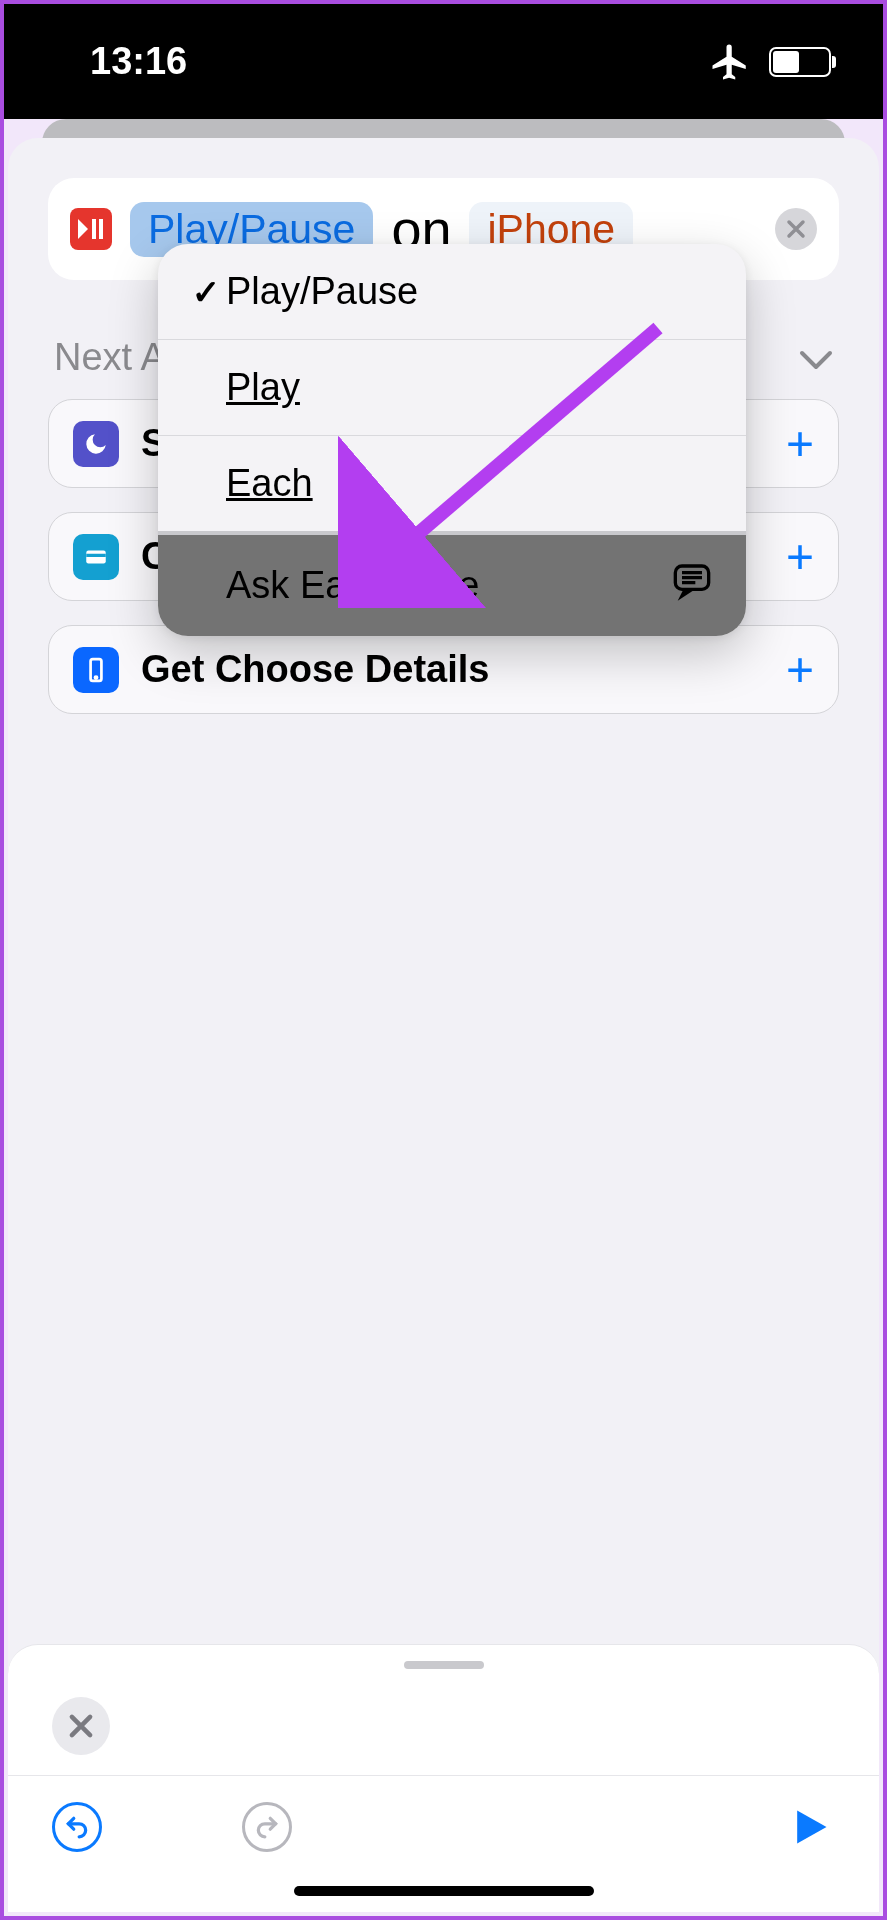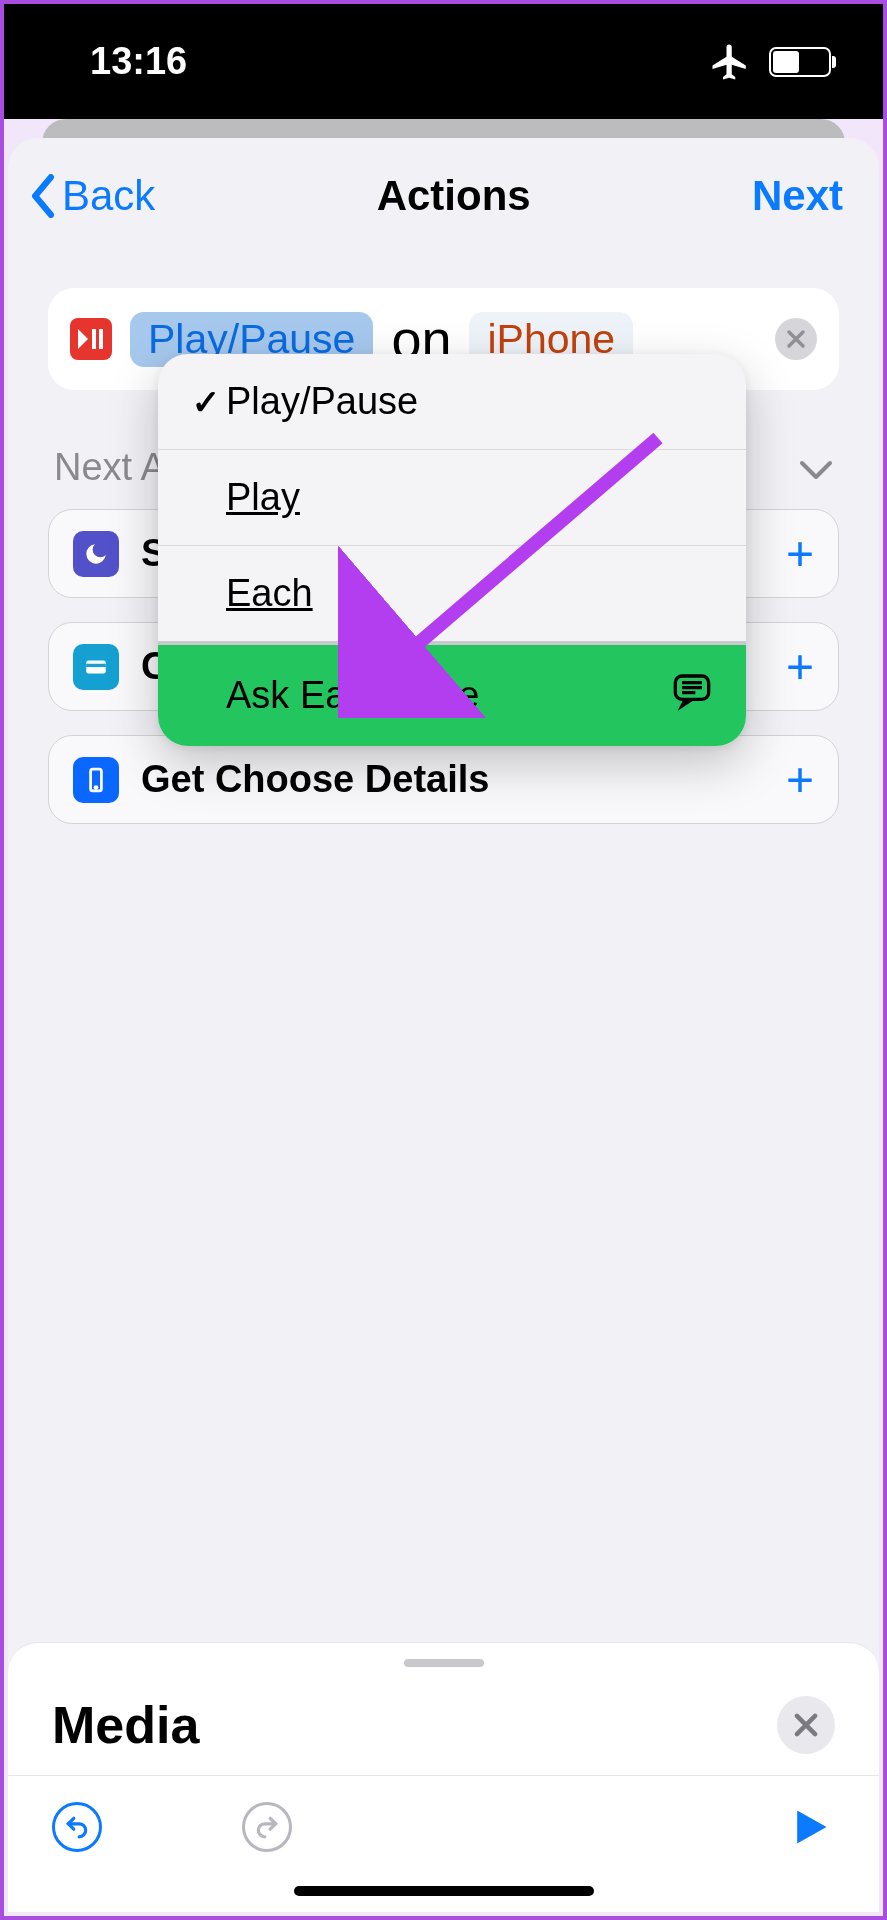--- a/index.html
+++ b/index.html
@@ -120,21 +120,21 @@
     display:flex; align-items:center;
     padding: 26px 34px 26px 28px;
     font-size:38px;
     border-bottom:1px solid #d9d9dd;
     position:relative;
     color:#000;
   }
   .dd-item:last-child{border-bottom:none;}
   .dd-check{ width:40px; display:inline-block; text-align:center; font-size:34px; font-weight:600;}
   .dd-sep-strong{border-bottom:4px solid #c9c9cd !important;}
-  .dd-ask { background:#22c55e; justify-content:space-between;}
+  .dd-ask { background:#737373; justify-content:space-between;}
   .dd-ask .label{ padding-left:40px;}
   .dd-indent{ padding-left:68px;text-decoration:underline;}
   
   .section-label{
     display:flex; align-items:center; justify-content:space-between;
     color:#8a8a8e; font-size:38px; margin:56px 6px 20px 6px;
   }
   .sugg{
     display:flex; align-items:center; gap:22px;
     background:#fff8; border:1.5px solid #d4d4d8; border-radius:24px;
@@ -207,30 +207,20 @@
       <span class="battery-shell">
           <span class="battery-fill"></span>
         </span>
     </div>
   </div>
 
   <div class="card-under"></div>
 
   <div class="sheet">
 
-    <div class="nav">
-      <div class="back">
-        <svg viewBox="0 0 16 28" fill="none">
-            <path d="M13 2 3 14l10 12" stroke="#0a7aff" stroke-width="4" stroke-linecap="round" stroke-linejoin="round"></path>
-          </svg>
-        <span>Back</span>
-      </div>
-      <div class="title">Actions</div>
-      <div class="next">Next</div>
-    </div>
 
     <div class="content">
 
       <div class="action-card">
         <div class="app-icon-red">
           <svg width="26" height="20" viewBox="0 0 26 20" fill="#fff">
               <path d="M0 0l10 10L0 20z"></path>
               <rect x="14" width="4" height="20"></rect>
               <rect x="21" width="4" height="20"></rect>
             </svg>
@@ -314,21 +304,20 @@
         </span>
         <span>Get Choose Details</span>
         <span class="plus">+</span>
       </div>
 
     </div>
 
     <div class="bottom-panel">
       <div class="drag-handle"></div>
       <div class="panel-row">
-        <div class="panel-title">Media</div>
         <div class="panel-close">
           <svg width="26" height="26" viewBox="0 0 20 20">
               <path d="M3 3l14 14M17 3 3 17" stroke="#7a7a80" stroke-width="3.5" stroke-linecap="round"></path>
             </svg>
         </div>
       </div>
       <div class="toolbar">
         <div class="tb-btn tb-undo">
           <svg width="26" height="26" viewBox="0 0 24 24" fill="none" stroke="#0a7aff" stroke-width="3" stroke-linecap="round">
               <path d="M9 14l-5-5 5-5"></path>

